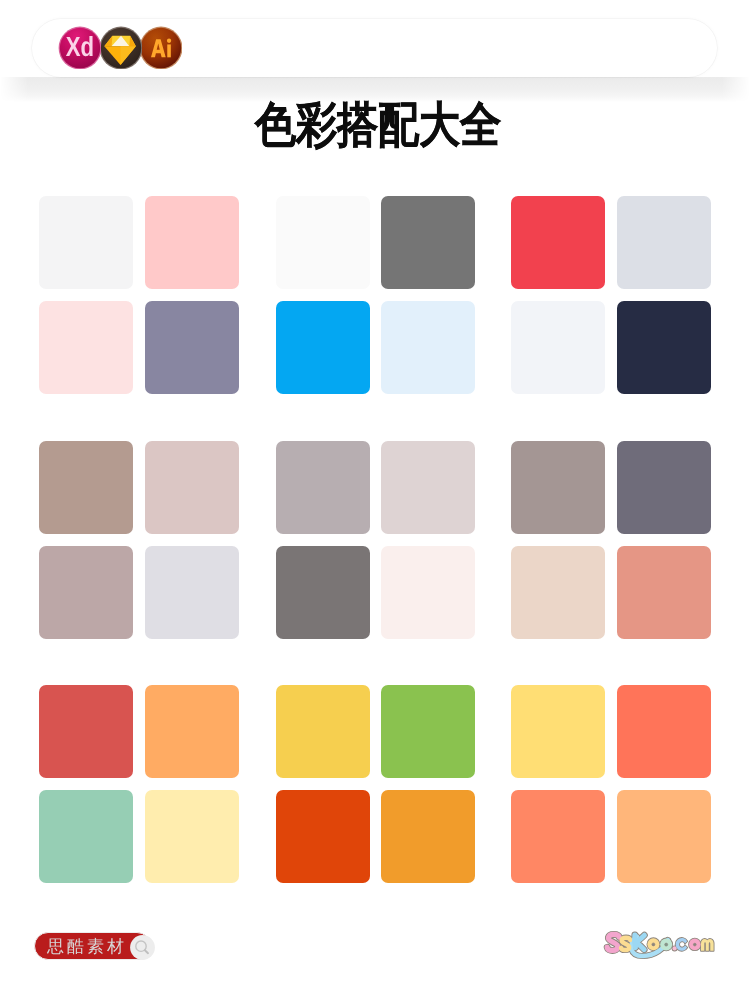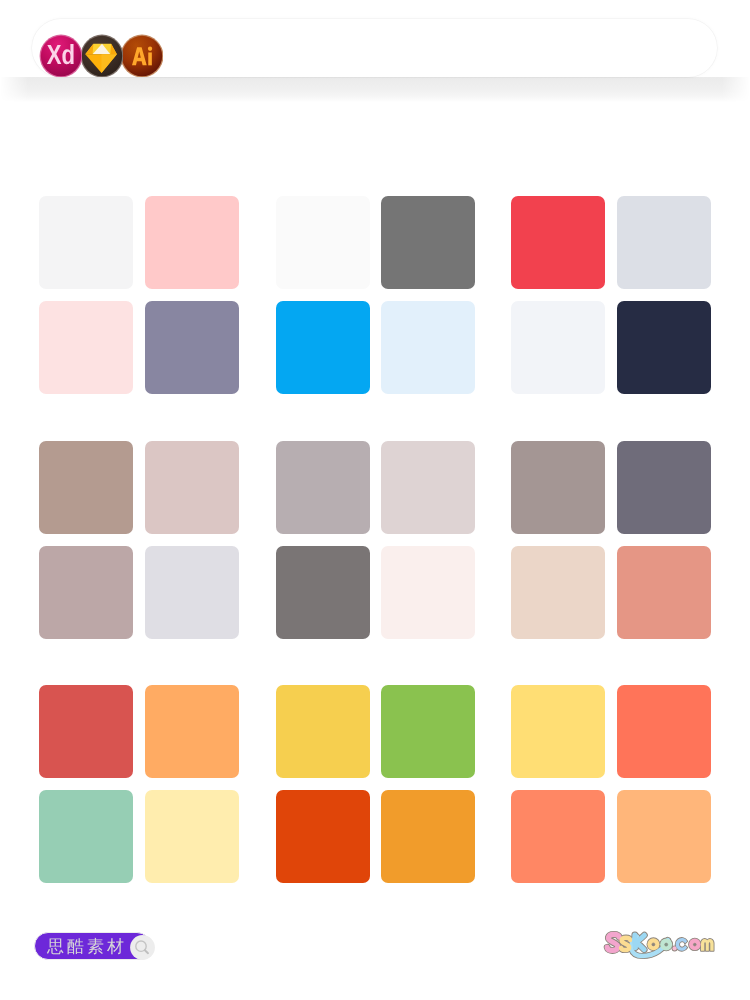--- a/index.html
+++ b/index.html
@@ -26,21 +26,21 @@
   }
 
   
   .header-card {
     position:absolute; left:32px; top:19px; width:685px; height:58px;
     background:#ffffff; border-radius:29px;
     box-shadow:0 0 4px rgba(0,0,0,0.035), 0 0 0 0.8px rgba(0,0,0,0.045);
     display:flex; align-items:center;
   }
   .badges { position:absolute; left:7px; top:7px; width:130px; height:43px; }
-  .badge { position:absolute; top:8px; width:43px; height:43px; border-radius:50%; }
+  .badge { position:absolute; top:0; width:43px; height:43px; border-radius:50%;margin-left:19px; }
   .badge svg { display:block; width:43px; height:43px; }
   .badge-xd { left:0; }
   .badge-sk { left:41px; }
   .badge-ai { left:81px; }
 
   .header-formats {
     position:absolute; right:18px; top:0; height:58px;
     display:flex; align-items:center;
     font-size:19px; letter-spacing:1.5px; color:#9a9a9a; white-space:nowrap;
   }
@@ -58,21 +58,21 @@
   .section { position:absolute; left:0; width:750px; }
   .row { position:absolute; left:0; width:750px; height:93px; }
   .sw {
     position:absolute; top:0; width:94px; height:93px; border-radius:7px;
   }
 
   
   .brand-pill {
     position:absolute; left:34px; top:932px; width:117px; height:28px;
     box-sizing:border-box;
-    border:1.4px solid #ececec; border-radius:14px; background:#6d28d9;
+    border:1.4px solid #ececec; border-radius:14px; background:#b91c1c;
   }
   .brand-pill .txt {
     position:absolute; left:12px; top:0; height:28px; line-height:28px;
     font-size:17px; color:#d6d6d6; letter-spacing:3.0px; white-space:nowrap;
   }
   .brand-pill .mag { position:absolute; left:95px; top:2px; width:25px; height:25px; }
   .brand-pill .mag svg { display:block; width:25px; height:25px; }
 
   .logo { position:absolute; left:604px; top:931px; width:109px; height:26px; }
   .logo svg { display:block; width:109px; height:26px; overflow:visible; }
@@ -142,20 +142,21 @@
           </defs>
           <circle cx="21.5" cy="21.5" r="20.9" fill="#d9629b"></circle>
           <circle cx="21.5" cy="21.5" r="19.7" fill="url(#xdGrad)"></circle>
           <text x="21.5" y="29.6" text-anchor="middle" font-family="'Liberation Sans',sans-serif" font-size="27" font-weight="700" fill="#fbd3e8" transform="translate(21.5,0) scale(0.80,1) translate(-21.5,0)">Xd</text>
         </svg>
       </div>
 
     </div>
   </div>
 
+  <div class="title"><span>色彩搭配大全</span></div>
 
   <div id="grid">
       <div class="section" style="top: 196px; height: 198px;">
         <div class="row" style="top: 0px;">
           <div class="sw" style="left: 39px; background: rgb(244, 244, 245);"></div>
           <div class="sw" style="left: 145px; background: rgb(255, 201, 201);"></div>
           <div class="sw" style="left: 276px; background: rgb(250, 250, 250);"></div>
           <div class="sw" style="left: 381px; background: rgb(117, 117, 117);"></div>
           <div class="sw" style="left: 511px; background: rgb(242, 65, 78);"></div>
           <div class="sw" style="left: 617px; background: rgb(220, 223, 230);"></div>

